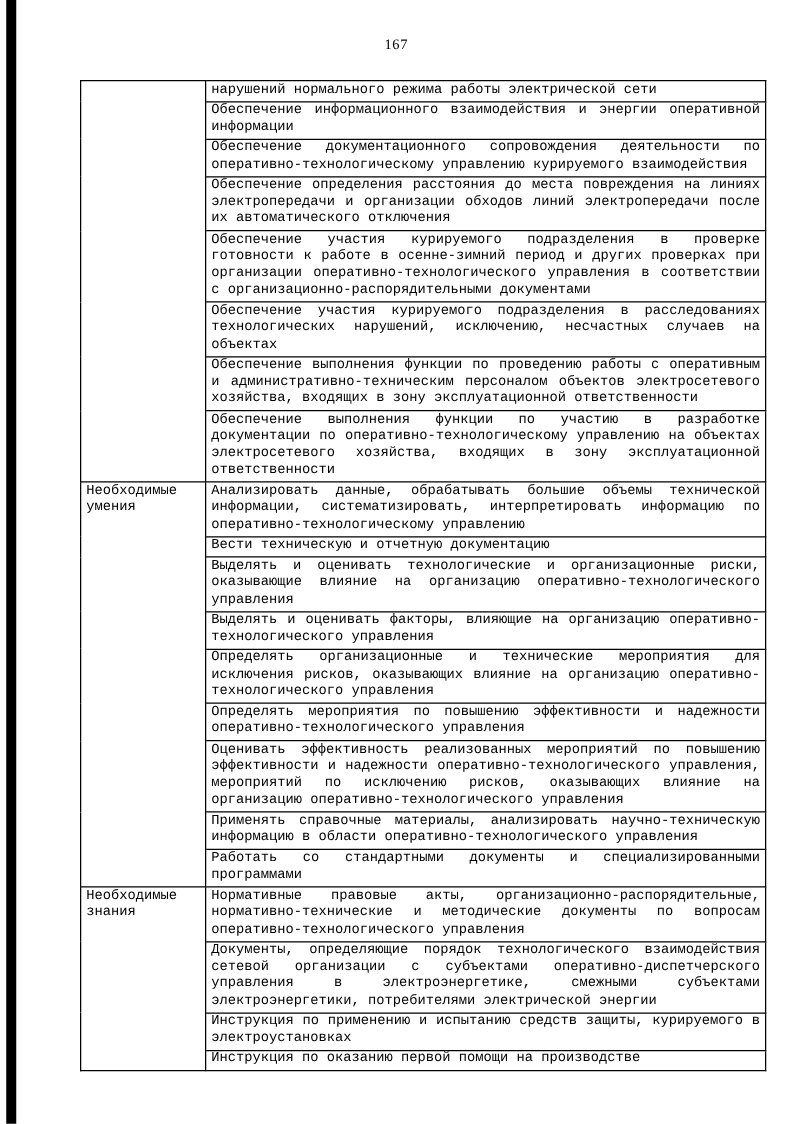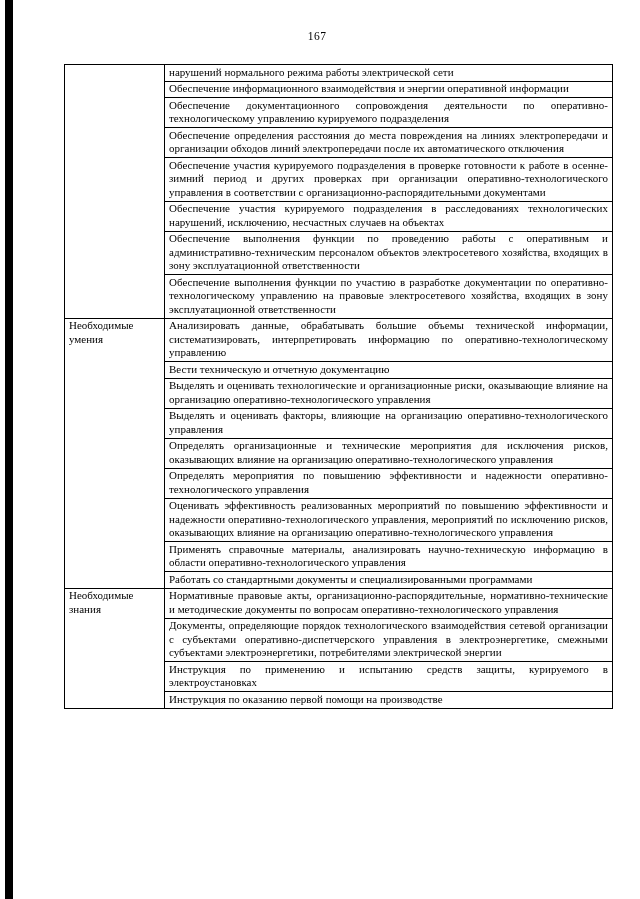--- a/index.html
+++ b/index.html
@@ -29,20 +29,21 @@
     font-size: 11.5px;
     letter-spacing: 0.5px;
   }
   .doc-table {
     position: absolute;
     top: 64px;
     left: 64px;
     width: 549px;
     border-collapse: collapse;
     table-layout: fixed;
+    font-family: Liberation Mono, monospace;
   }
   .doc-table td {
     border: 1px solid #000;
     vertical-align: top;
     font-size: 11px;
     line-height: 13.5px;
     padding: 0.5px 4px 1.5px 4px;
   }
   .label-cell {
     width: 100px;
@@ -63,36 +64,36 @@
 <table class="doc-table">
   <tbody id="table-body">
       <tr>
         <td class="label-cell" rowspan="8"></td>
         <td class="content-cell">нарушений нормального режима работы электрической сети</td>
       </tr>
       <tr>
         <td class="content-cell">Обеспечение информационного взаимодействия и энергии оперативной информации</td>
       </tr>
       <tr>
-        <td class="content-cell">Обеспечение документационного сопровождения деятельности по оперативно-технологическому управлению курируемого подразделения</td>
+        <td class="content-cell">Обеспечение документационного сопровождения деятельности по оперативно-технологическому управлению курируемого взаимодействия</td>
       </tr>
       <tr>
         <td class="content-cell">Обеспечение определения расстояния до места повреждения на линиях электропередачи и организации обходов линий электропередачи после их автоматического отключения</td>
       </tr>
       <tr>
         <td class="content-cell">Обеспечение участия курируемого подразделения в проверке готовности к работе в осенне-зимний период и других проверках при организации оперативно-технологического управления в соответствии с организационно-распорядительными документами</td>
       </tr>
       <tr>
         <td class="content-cell">Обеспечение участия курируемого подразделения в расследованиях технологических нарушений, исключению, несчастных случаев на объектах</td>
       </tr>
       <tr>
         <td class="content-cell">Обеспечение выполнения функции по проведению работы с оперативным и административно-техническим персоналом объектов электросетевого хозяйства, входящих в зону эксплуатационной ответственности</td>
       </tr>
       <tr>
-        <td class="content-cell">Обеспечение выполнения функции по участию в разработке документации по оперативно-технологическому управлению на правовые электросетевого хозяйства, входящих в зону эксплуатационной ответственности</td>
+        <td class="content-cell">Обеспечение выполнения функции по участию в разработке документации по оперативно-технологическому управлению на объектах электросетевого хозяйства, входящих в зону эксплуатационной ответственности</td>
       </tr>
       <tr>
         <td class="label-cell" rowspan="9">Необходимые умения</td>
         <td class="content-cell">Анализировать данные, обрабатывать большие объемы технической информации, систематизировать, интерпретировать информацию по оперативно-технологическому управлению</td>
       </tr>
       <tr>
         <td class="content-cell">Вести техническую и отчетную документацию</td>
       </tr>
       <tr>
         <td class="content-cell">Выделять и оценивать технологические и организационные риски, оказывающие влияние на организацию оперативно-технологического управления</td>

